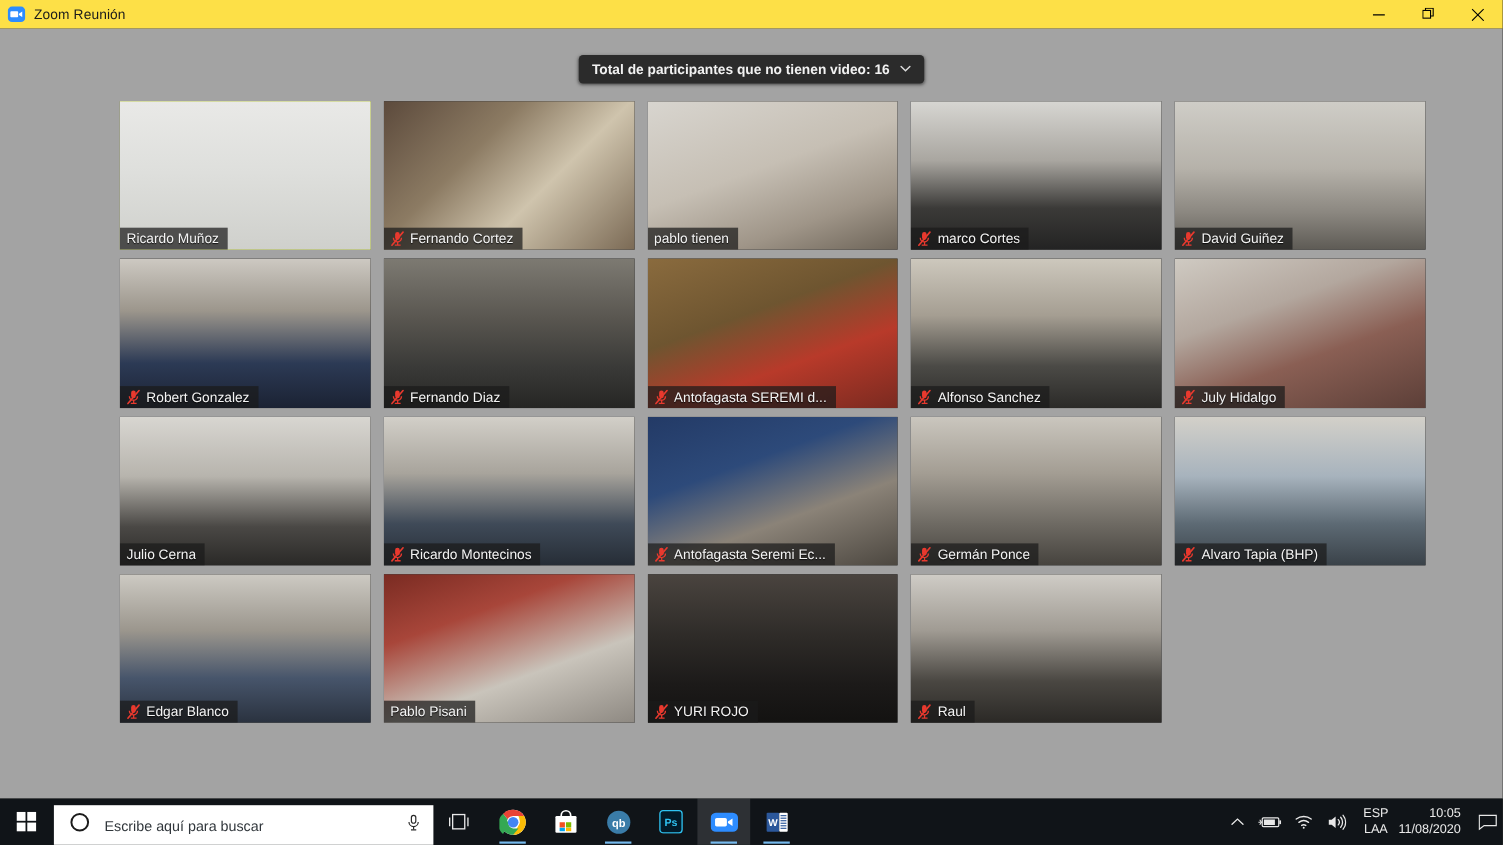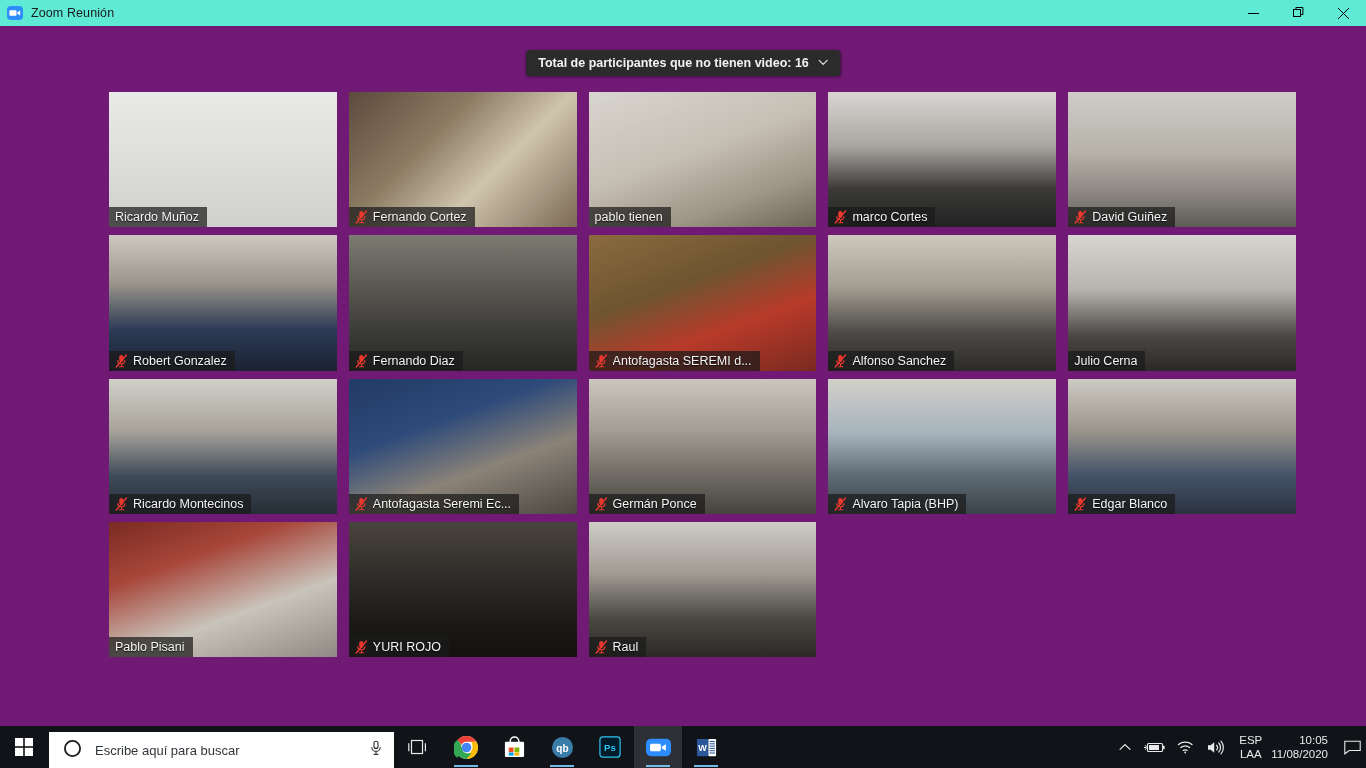--- a/index.html
+++ b/index.html
@@ -5,37 +5,37 @@
   * { margin:0; padding:0; box-sizing:border-box; }
   html, body {
     width:1366px; height:768px; overflow:hidden;
     background:#1a1a1a;
     font-family:"Liberation Sans", sans-serif;
   }
 
   
   #titlebar {
     position:absolute; left:0; top:0; width:1366px; height:26px;
-    background:#5eead4; display:flex; align-items:center;
+    background:#fde047; display:flex; align-items:center;
   }
   #titlebar .tb-icon { margin-left:7px; width:16px; height:16px; flex:none; }
   #titlebar .tb-text {
     margin-left:8px; font-size:12.5px; color:#1b1b1b; letter-spacing:.1px;
     white-space:nowrap;
   }
   .winbtns { margin-left:auto; display:flex; height:26px; }
   .winbtn {
     width:45px; height:26px; display:flex; align-items:center; justify-content:center;
     color:#000;
   }
 
   
   #app {
     position:absolute; left:0; top:26px; width:1366px; height:700px;
-    background:#701a75;
+    background:#a3a3a3;
   }
 
   
   #banner {
     position:absolute; left:50%; transform:translateX(-50%); top:24px;
     height:26px; background:#2b2b2b; border-radius:4px;
     display:flex; align-items:center; gap:9px;
     padding:0 12px;
     box-shadow:0 1px 3px rgba(0,0,0,.5);
   }
@@ -253,20 +253,33 @@
         <div class="vid" style="background: linear-gradient(rgb(205, 200, 189) 0%, rgb(165, 158, 146) 38%, rgb(75, 74, 70) 72%, rgb(43, 42, 40) 100%);"></div>
         <div class="namebar">
           <svg class="mic-muted" viewBox="0 0 13 14">
       <g fill="#e8392e">
         <rect x="4.2" y="1" width="4.2" height="7.1" rx="2.1"></rect>
         <path d="M2 6.2h1.25a3.05 3.05 0 006.1 0H10.6a4.3 4.3 0 01-3.5 4.16V12.2h2.1v1.15H3.9V12.2h2.05v-1.84A4.3 4.3 0 012 6.2z"></path>
       </g>
       <path d="M1.3 12.9L11.4 1.0" stroke="#e8392e" stroke-width="1.5" fill="none" stroke-linecap="round"></path>
     </svg>
           <span class="nm">Alfonso Sanchez</span>
+        </div>
+      </div>
+      <div class="tile">
+        <div class="vid" style="background: linear-gradient(160deg, rgb(207, 202, 194) 0%, rgb(179, 167, 158) 34%, rgb(138, 95, 84) 62%, rgb(92, 63, 56) 100%);"></div>
+        <div class="namebar">
+          <svg class="mic-muted" viewBox="0 0 13 14">
+      <g fill="#e8392e">
+        <rect x="4.2" y="1" width="4.2" height="7.1" rx="2.1"></rect>
+        <path d="M2 6.2h1.25a3.05 3.05 0 006.1 0H10.6a4.3 4.3 0 01-3.5 4.16V12.2h2.1v1.15H3.9V12.2h2.05v-1.84A4.3 4.3 0 012 6.2z"></path>
+      </g>
+      <path d="M1.3 12.9L11.4 1.0" stroke="#e8392e" stroke-width="1.5" fill="none" stroke-linecap="round"></path>
+    </svg>
+          <span class="nm">July Hidalgo</span>
         </div>
       </div>
       <div class="tile">
         <div class="vid" style="background: linear-gradient(rgb(216, 214, 209) 0%, rgb(183, 180, 173) 40%, rgb(74, 72, 69) 74%, rgb(42, 41, 39) 100%);"></div>
         <div class="namebar">
           <span class="nm">Julio Cerna</span>
         </div>
       </div>
       <div class="tile">
         <div class="vid" style="background: linear-gradient(rgb(210, 207, 200) 0%, rgb(168, 164, 156) 38%, rgb(63, 74, 88) 72%, rgb(38, 45, 54) 100%);"></div>

